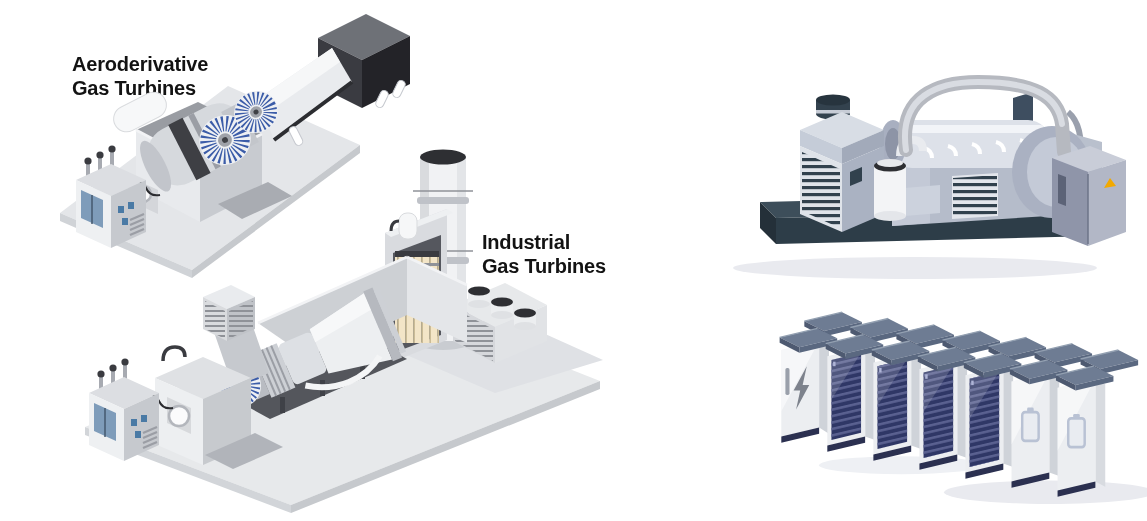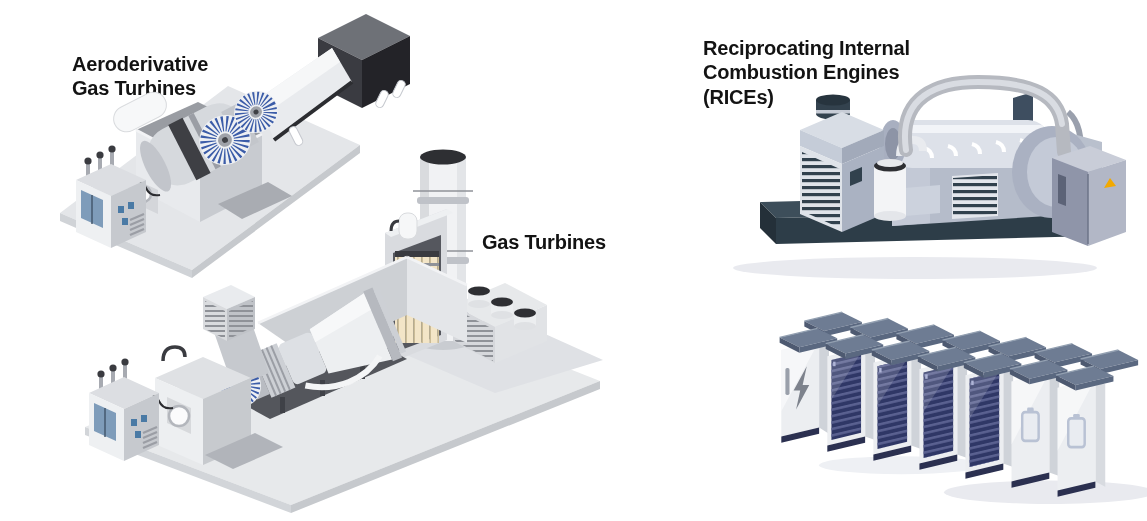--- a/index.html
+++ b/index.html
@@ -18,26 +18,22 @@
 </head>
 <body>
 
 <div class="canvas">
 
   <div class="label" style="left:72px; top:52px">
     <span>Aeroderivative</span>
     <span>Gas Turbines</span>
   </div>
   <div class="label" style="left:482px; top:230px">
+    <span>Industrial</span>
     <span>Gas Turbines</span>
-  </div>
-  <div class="label" style="left:703px; top:36px">
-    <span>Reciprocating Internal</span>
-    <span>Combustion Engines</span>
-    <span>(RICEs)</span>
   </div>
 
   <svg class="fig" style="left:0; top:0" width="470" height="300" viewBox="0 0 470 300">
     <defs>
       <g id="a-xfmr">
         <g stroke="#a7aab1" stroke-width="4">
           <line x1="22" y1="20" x2="22" y2="4"></line>
             <line x1="34" y1="14" x2="34" y2="-2"></line>
             <line x1="46" y1="8" x2="46" y2="-8"></line>
         </g>

